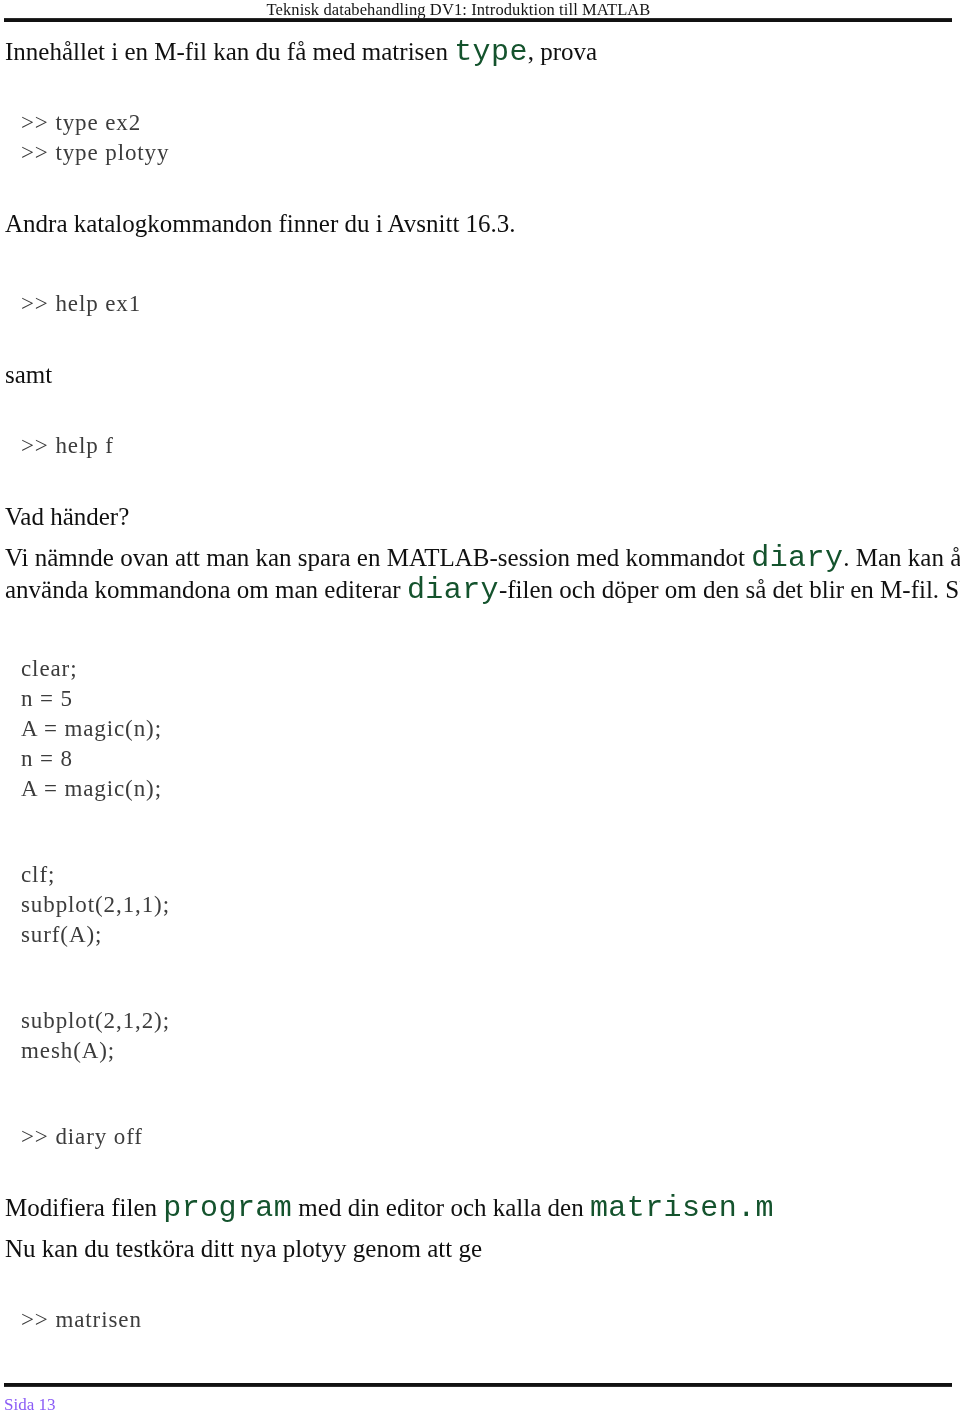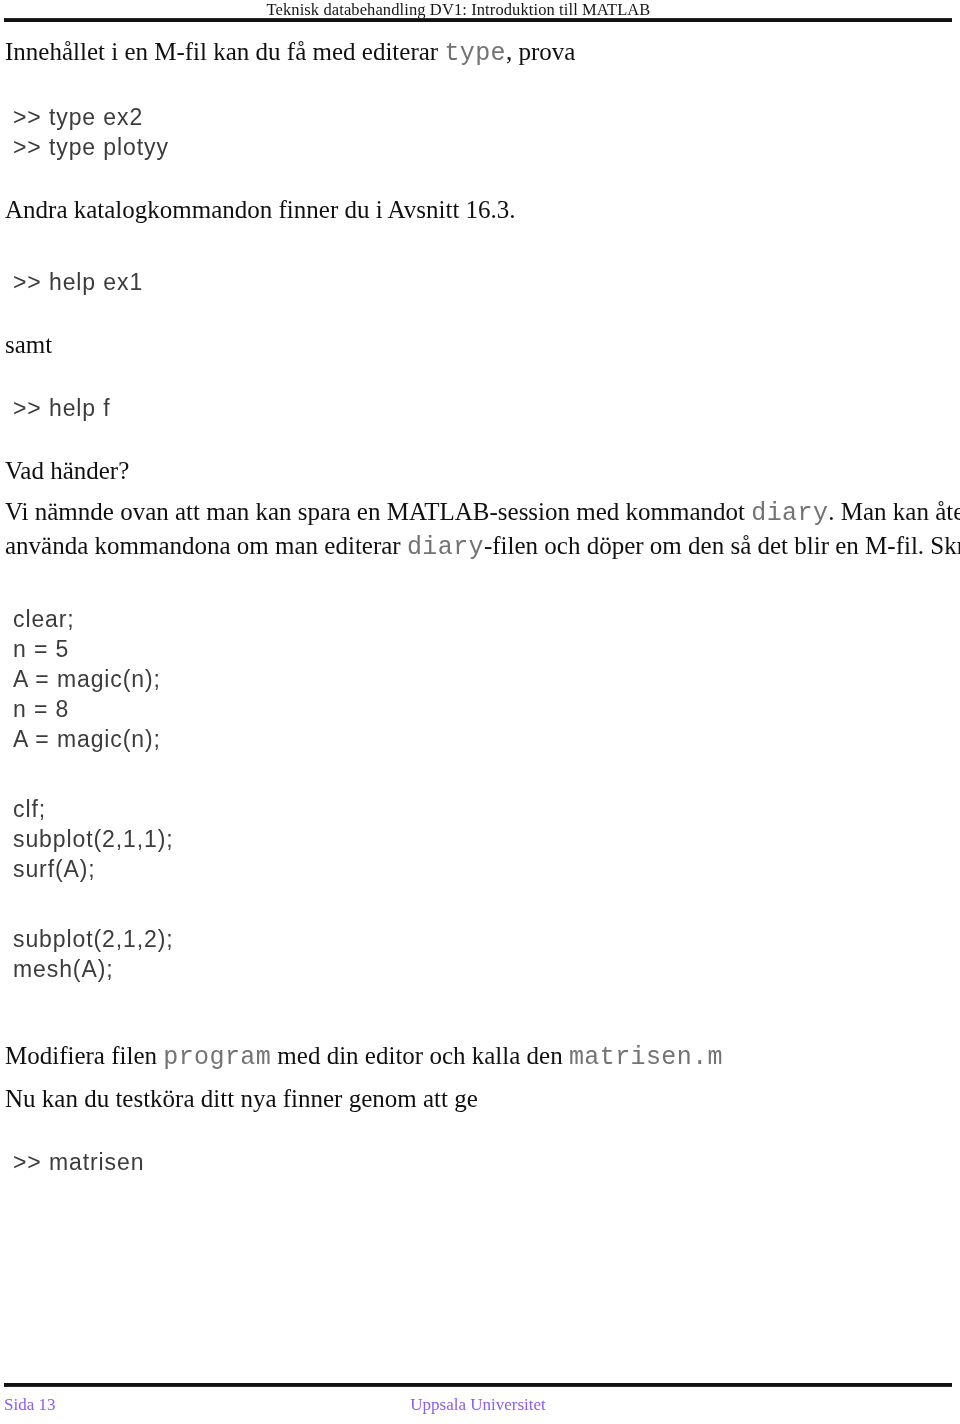--- a/index.html
+++ b/index.html
@@ -58,27 +58,27 @@
     margin: 0;
     font-size: 25px;
     line-height: 32px;
     color: #101010;
     white-space: nowrap;
   }
 
   
   .mono {
     font-family: "Liberation Mono", "DejaVu Sans Mono", monospace;
-    font-size: 25px;
+    font-size: 30px;
     letter-spacing: 0.4px;
-    color: #737373;
+    color: #14532d;
   }
   pre.code {
-    margin: 8px;
-    font-family: Liberation Sans, sans-serif;
+    margin: 16px;
+    font-family: Liberation Serif, serif;
     font-size: 23px;
     line-height: 30px;
     letter-spacing: 0.9px;
     color: #3c3c3c;
     white-space: pre;
   }
 
   .gap-xs { height: 9px; }
   .gap-s  { height: 16px; }
   .gap-m  { height: 24px; }
@@ -120,21 +120,21 @@
 <body>
 
 <div class="page">
 
   <div class="running-head">Teknisk databehandling DV1: Introduktion till MATLAB</div>
 
   <div class="header-rule"></div>
 
   <div class="body-area">
 
-    <p class="txt"><span>Innehållet i en M-fil kan du få med editerar </span><span class="mono">type</span><span>, prova</span></p>
+    <p class="txt"><span>Innehållet i en M-fil kan du få med matrisen </span><span class="mono">type</span><span>, prova</span></p>
 
     <div class="gap-m"></div>
 
     <pre class="code">&gt;&gt; type ex2
 &gt;&gt; type plotyy</pre>
 
     <div class="gap-m"></div>
 
     <p class="txt">Andra katalogkommandon finner du i Avsnitt 16.3.</p>
 
@@ -180,35 +180,35 @@
 subplot(2,1,1);
 surf(A);</pre>
 
     <div class="gap-m"></div>
 
     <pre class="code">subplot(2,1,2);
 mesh(A);</pre>
 
     <div class="gap-m"></div>
 
+    <pre class="code">&gt;&gt; diary off</pre>
 
     <div class="gap-m"></div>
 
     <p class="txt"><span>Modifiera filen </span><span class="mono">program</span><span> med din editor och kalla den </span><span class="mono">matrisen.m</span></p>
 
     <div class="gap-xs"></div>
 
-    <p class="txt">Nu kan du testköra ditt nya finner genom att ge</p>
+    <p class="txt">Nu kan du testköra ditt nya plotyy genom att ge</p>
 
     <div class="gap-m"></div>
 
     <pre class="code">&gt;&gt; matrisen</pre>
 
   </div>
 
   <div class="footer-rule"></div>
 
   <div class="footer">
     <span class="page-no">Sida 13</span>
-    <span class="org">Uppsala Universitet</span>
   </div>
 
 </div>
 
 </body></html>

